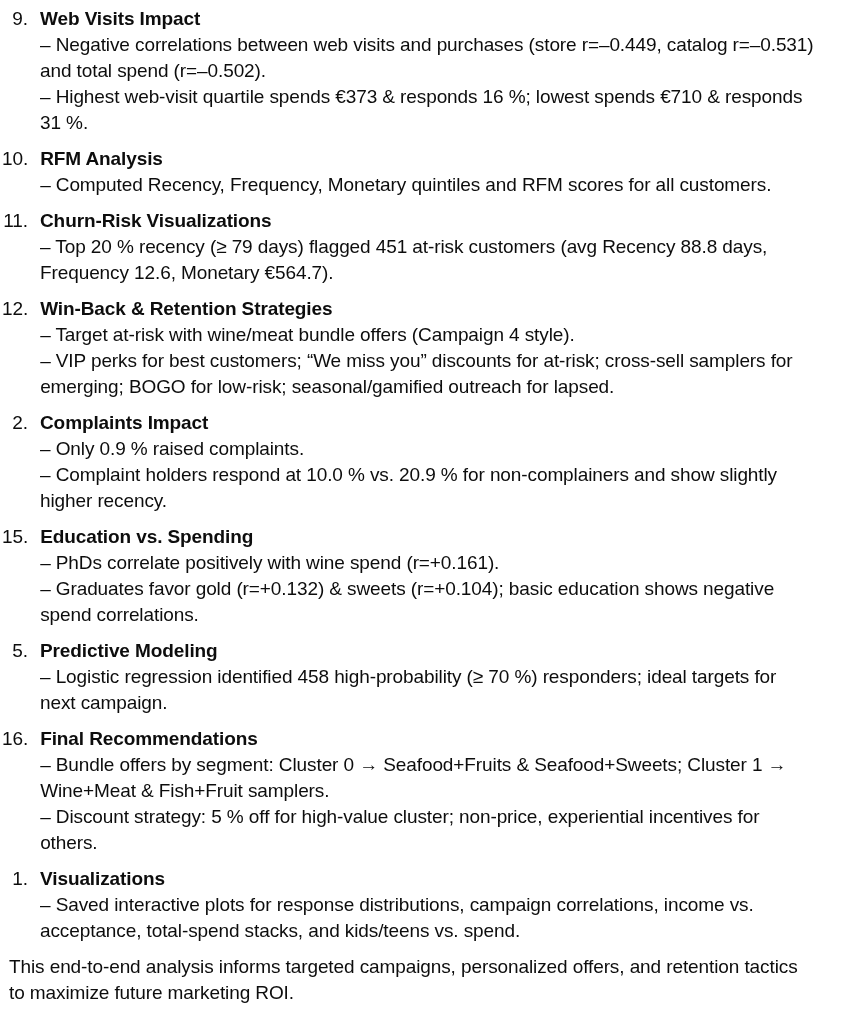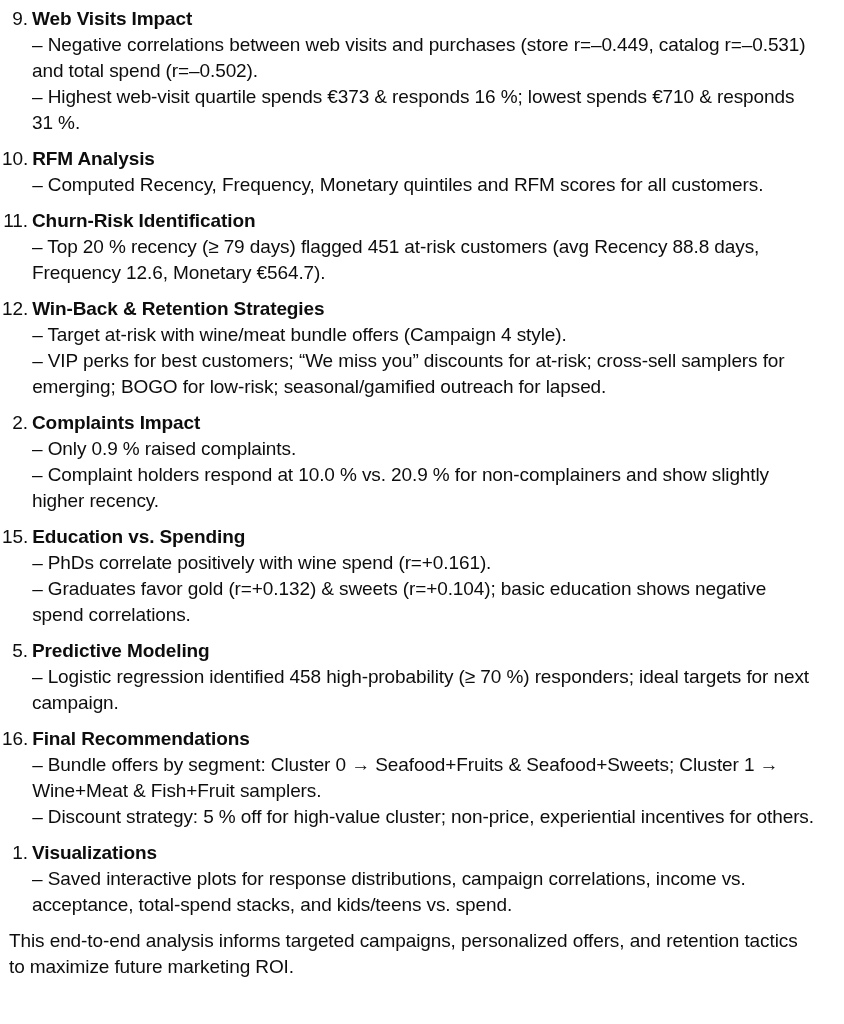--- a/index.html
+++ b/index.html
@@ -30,21 +30,21 @@
     display: flex;
     align-items: flex-start;
     margin: 0 0 10px 0;
   }
   .num {
     flex: 0 0 26px;
     text-align: right;
     white-space: nowrap;
   }
   .item-content {
-    margin-left: 4px;
+    margin-left: 12px;
     flex: 1 1 auto;
     min-width: 0;
   }
   .item-title {
     font-weight: 700;
   }
   .item-bullet {
     margin: 0;
   }
   p.closing {
@@ -67,21 +67,21 @@
       <li>
         <span class="num">10.</span>
         <div class="item-content">
           <div class="item-title">RFM Analysis</div>
           <div class="item-bullet">– Computed Recency, Frequency, Monetary quintiles and RFM scores for all customers.</div>
         </div>
       </li>
       <li>
         <span class="num">11.</span>
         <div class="item-content">
-          <div class="item-title">Churn-Risk Identification</div>
+          <div class="item-title">Churn-Risk Visualizations</div>
           <div class="item-bullet">– Top 20 % recency (≥ 79 days) flagged 451 at-risk customers (avg Recency 88.8 days, Frequency 12.6, Monetary €564.7).</div>
         </div>
       </li>
       <li>
         <span class="num">12.</span>
         <div class="item-content">
           <div class="item-title">Win-Back &amp; Retention Strategies</div>
           <div class="item-bullet">– Target at-risk with wine/meat bundle offers (Campaign 4 style).</div>
           <div class="item-bullet">– VIP perks for best customers; “We miss you” discounts for at-risk; cross-sell samplers for emerging; BOGO for low-risk; seasonal/gamified outreach for lapsed.</div>
         </div>

